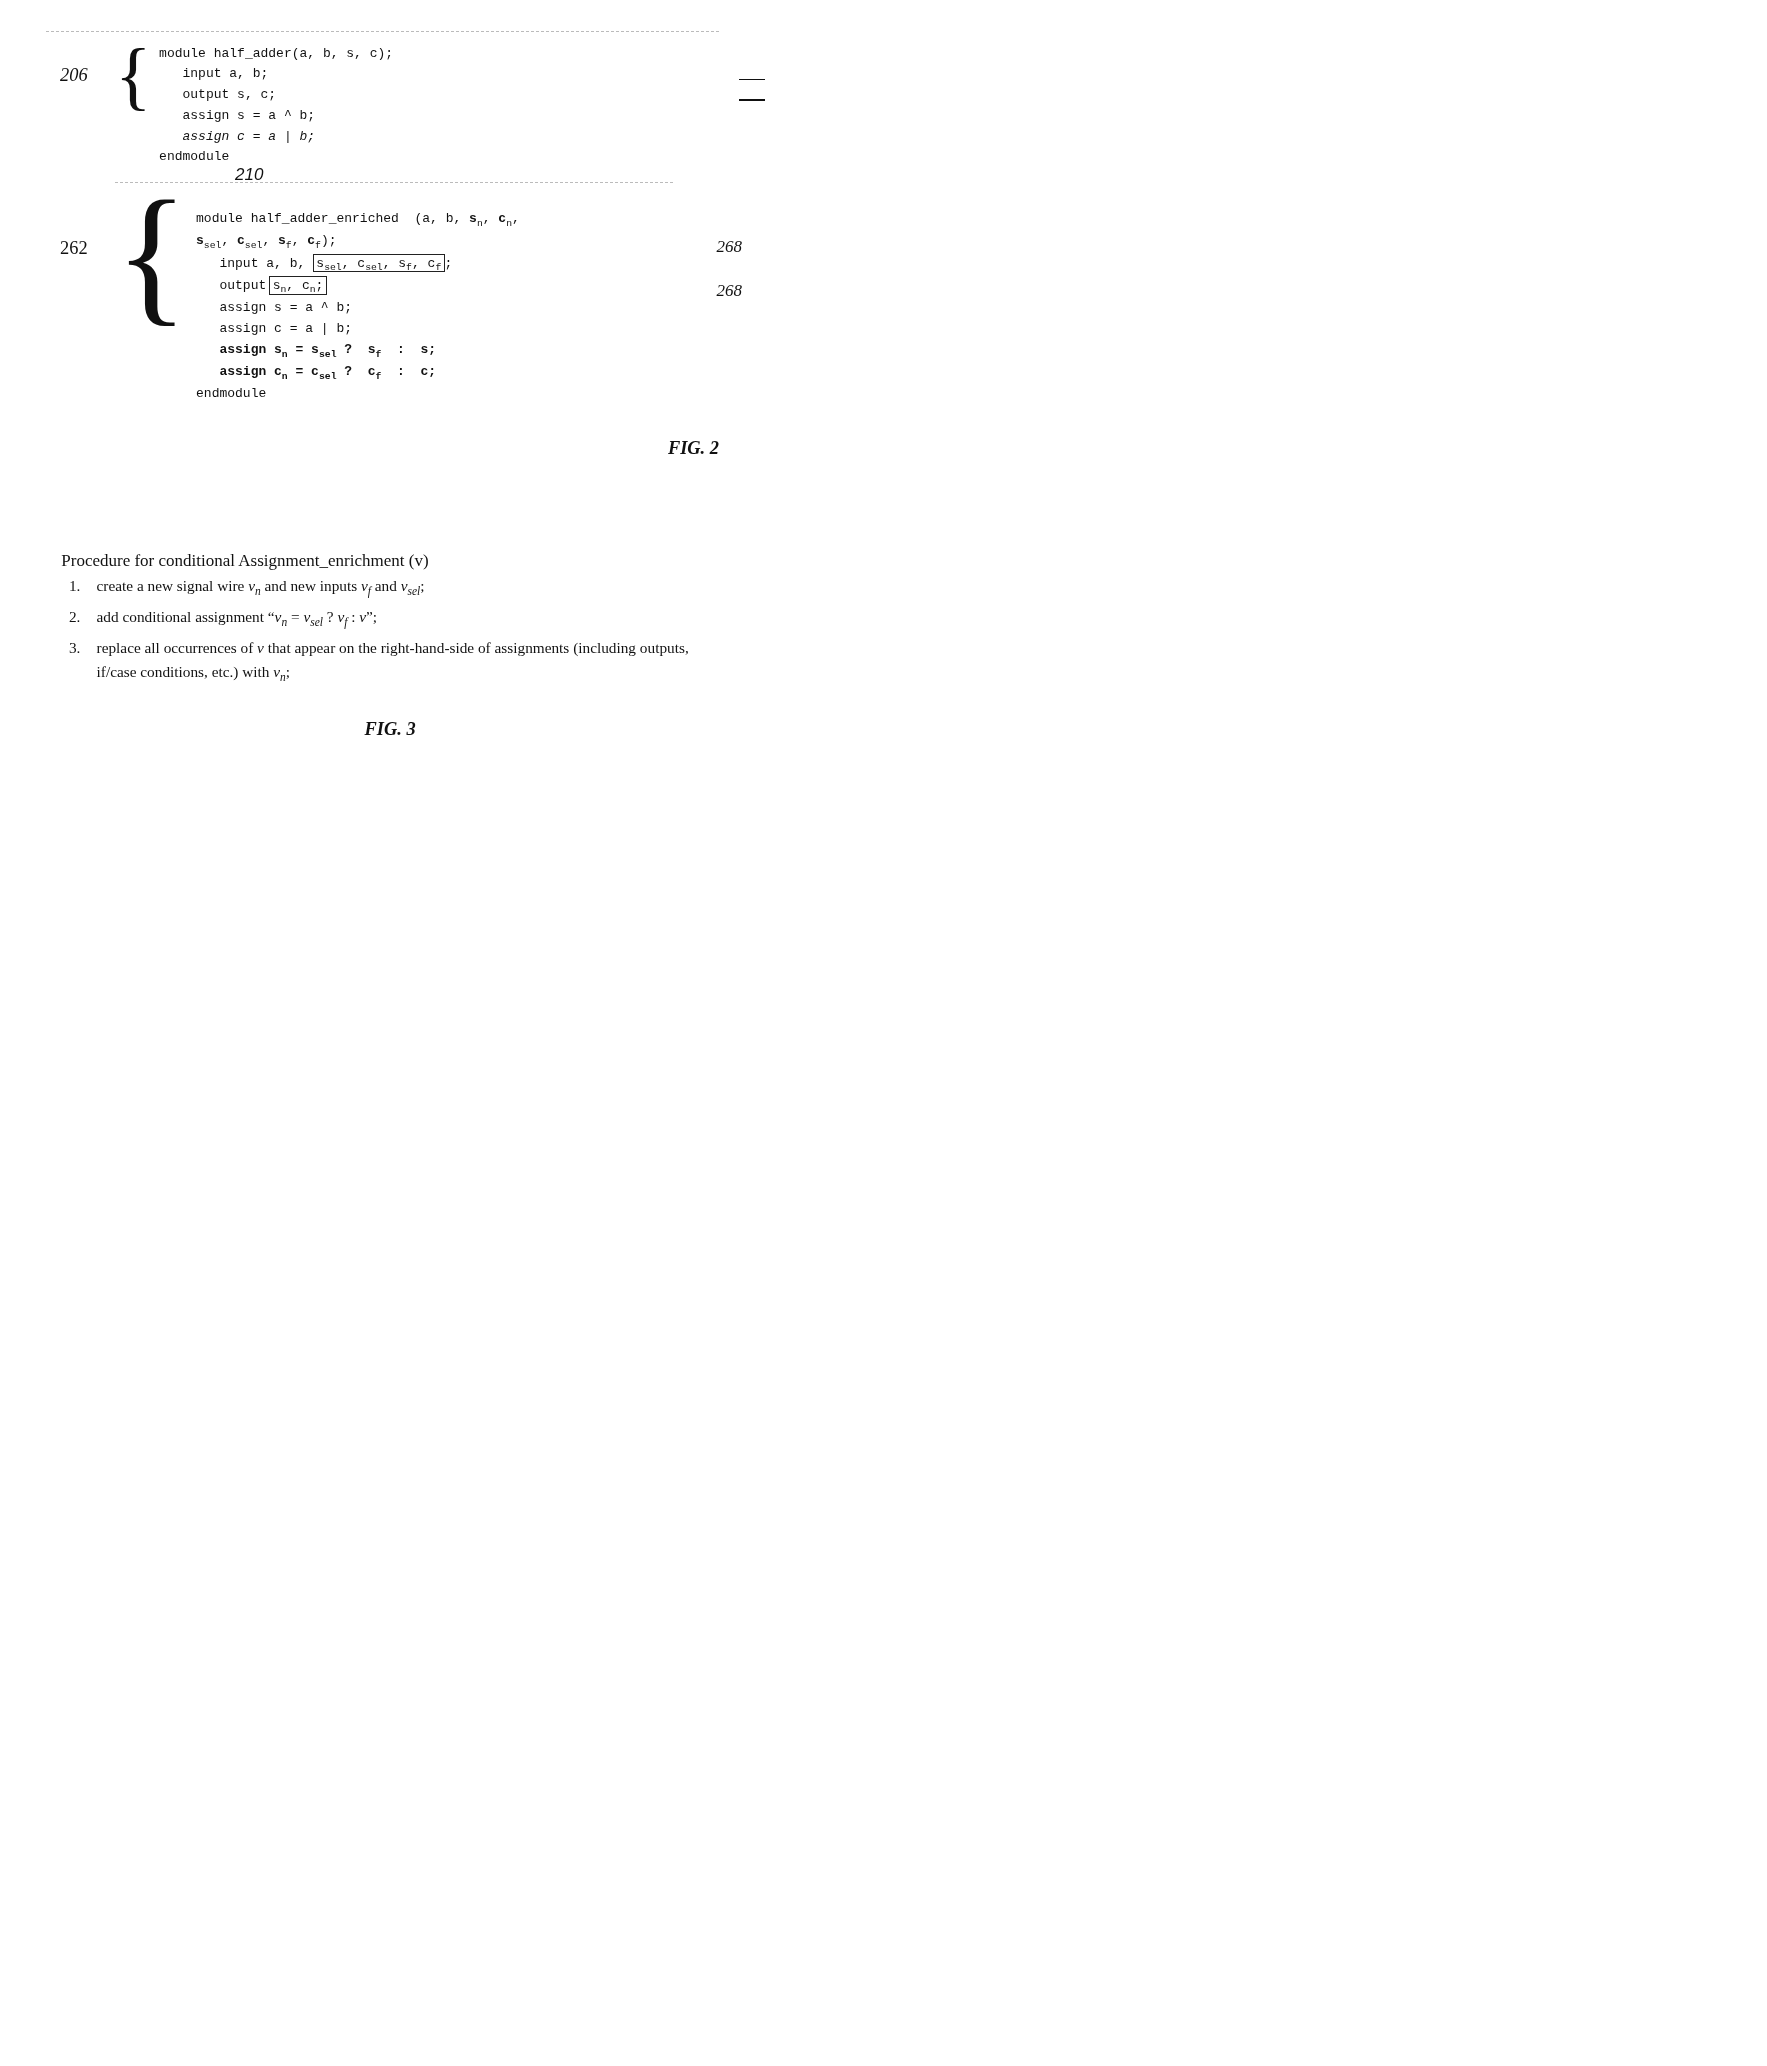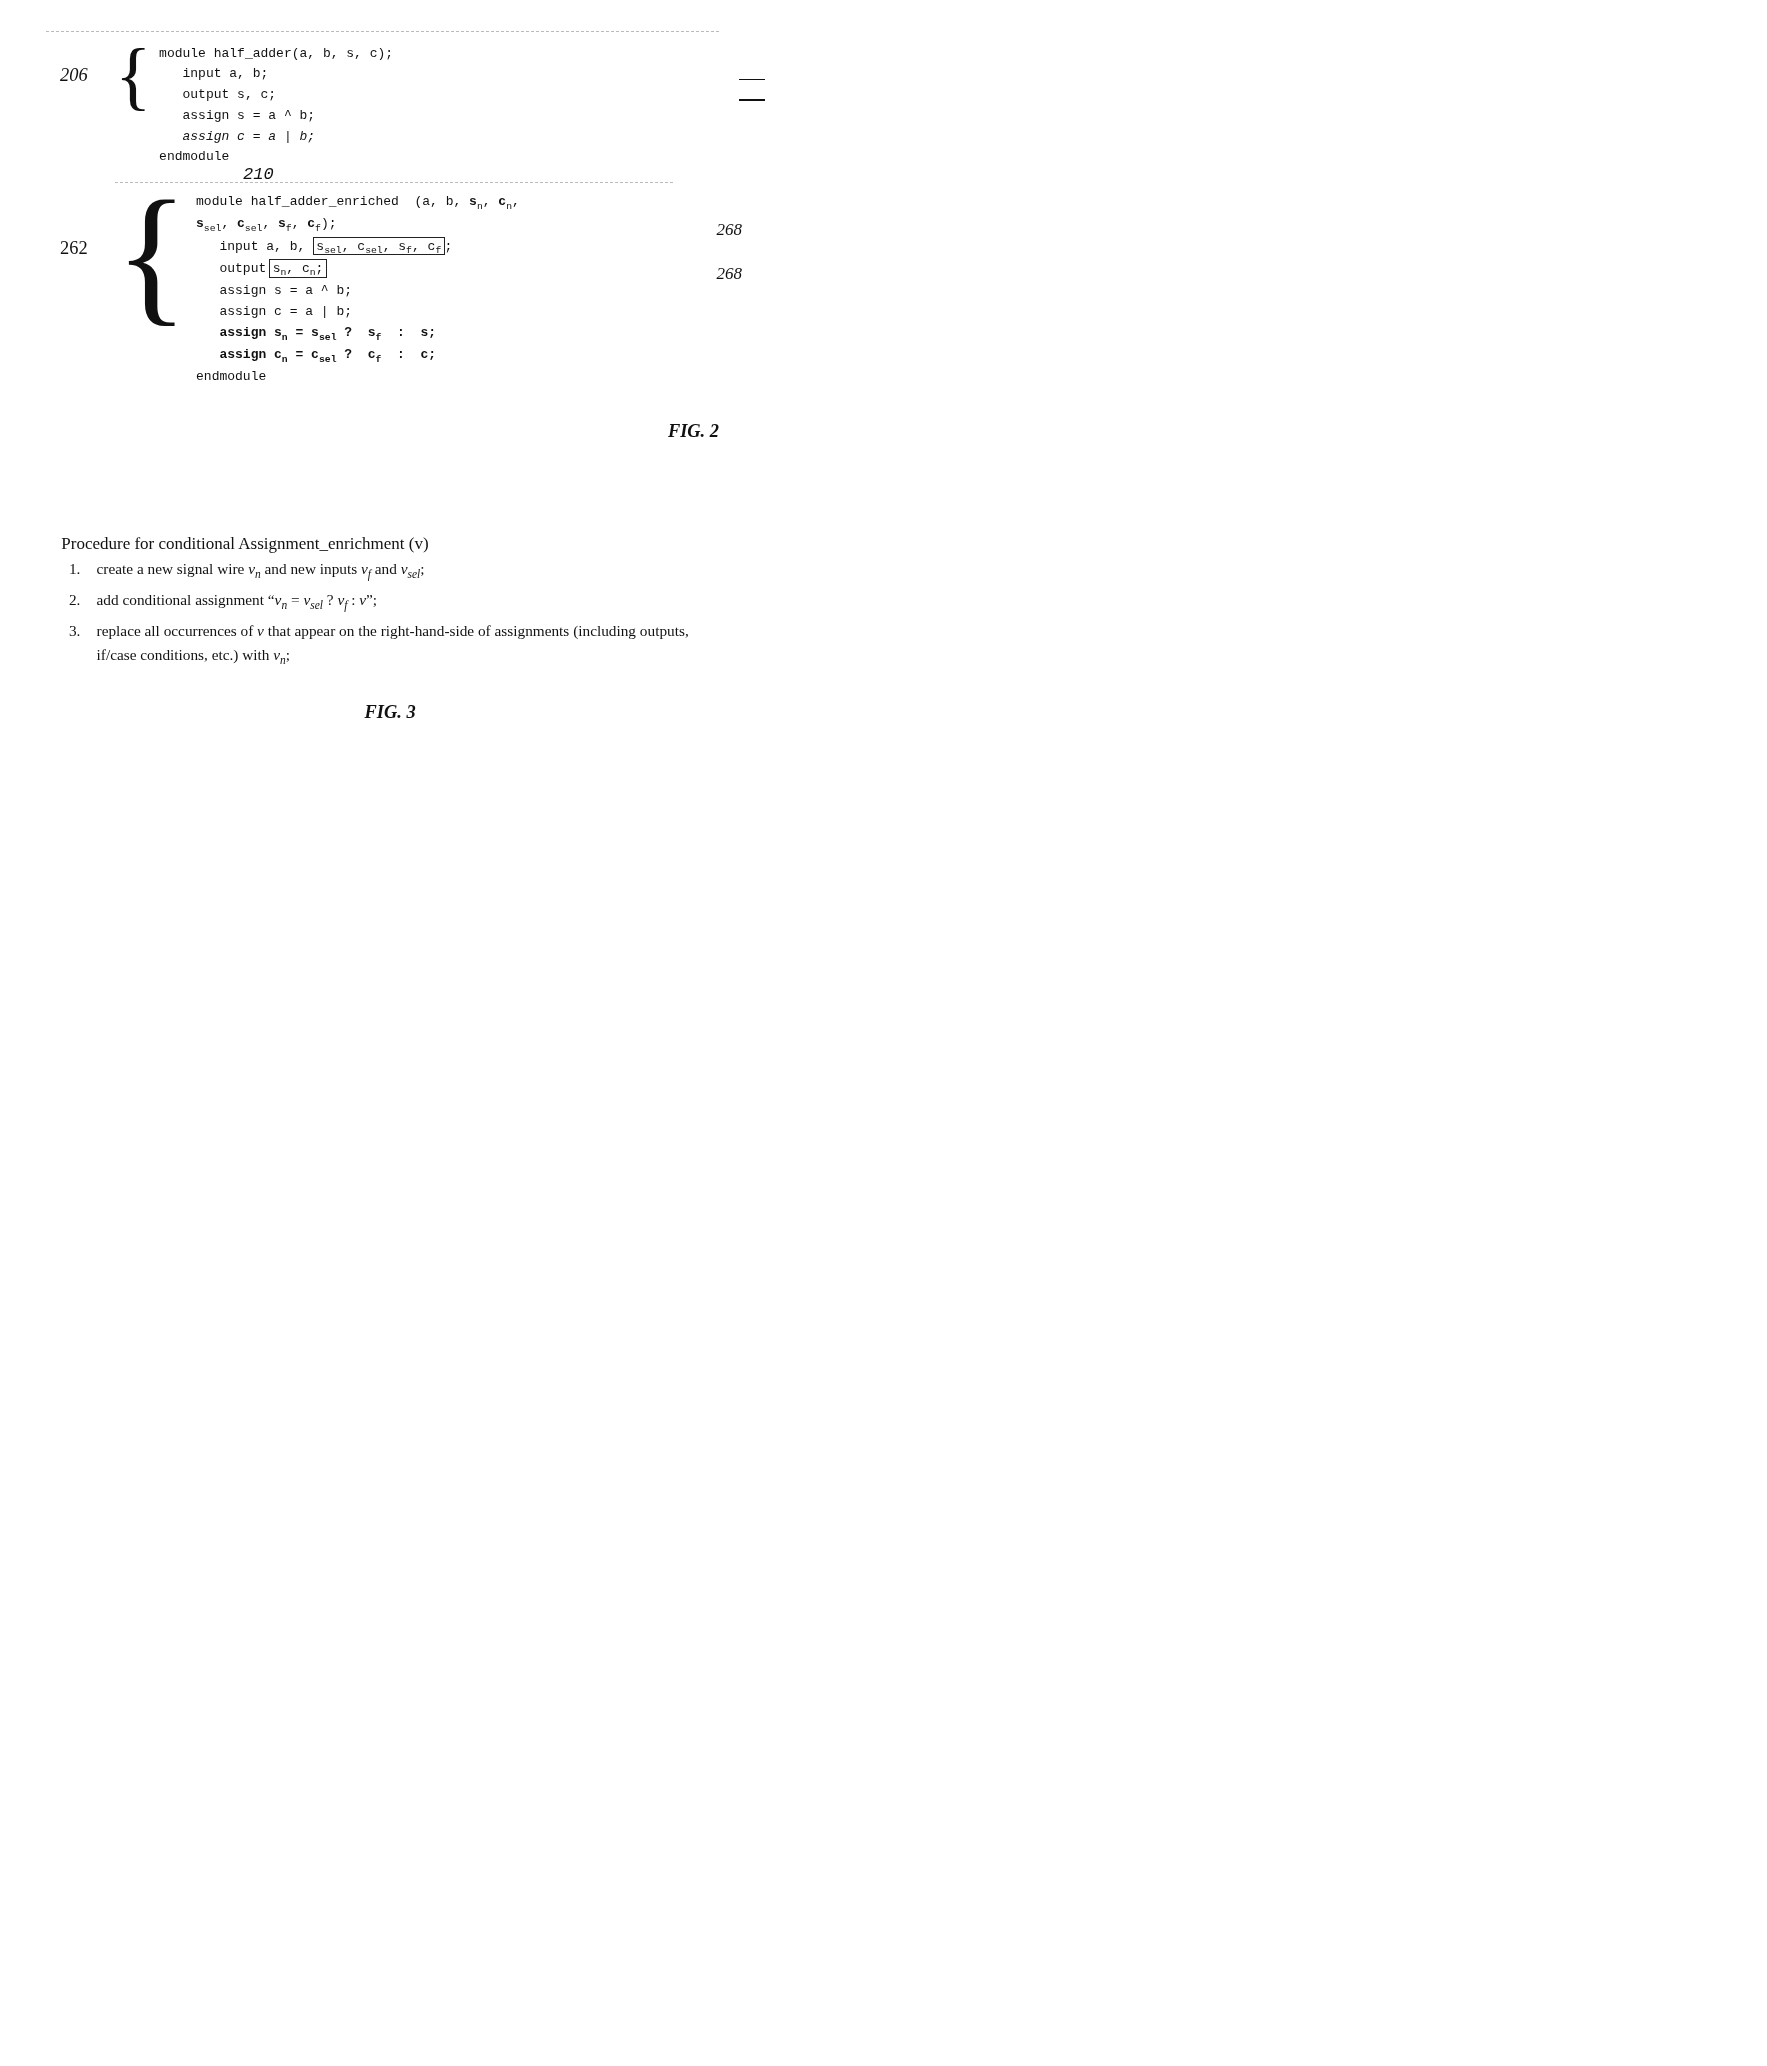--- a/index.html
+++ b/index.html
@@ -65,34 +65,34 @@
             &nbsp;&nbsp;&nbsp;output s, c;
             <span style="position: absolute; right: -122px; top: 1.5px; display: flex; align-items: center; font-family: 'Times New Roman', serif; font-style: italic; font-size: 17px; color: #111;">
               <span style="display: inline-block; width: 27.5px; height: 1.5px; background: #111; margin-right: 3.1px;"></span>
               <span>206</span>
             </span>
           </div>
           <div>&nbsp;&nbsp;&nbsp;assign s = a ^ b;</div>
           <div style="font-style: italic;">&nbsp;&nbsp;&nbsp;assign c = a | b;</div>
           <div style="position: relative;">
             endmodule
-            <span style="position: absolute; left: 84px; top: 13.8px; font-family: Liberation Mono, monospace; font-style: italic; font-size: 17px;">210</span>
+            <span style="position: absolute; left: 76px; top: 13.8px; font-family: Liberation Sans, sans-serif; font-style: italic; font-size: 17px;">210</span>
           </div>
         </div>
       </div>
 
       <hr style="border: none; border-top: 0.8px dashed #bbb; margin: 0 0 9.2px 0;">
 
       <div style="position: relative; display: flex; align-items: flex-start;">
 
         <div style="position: absolute; left: -55px; top: 46px; font-size: 18.4px;">262</div>
 
         <div style="font-size: 153px; line-height: 0.95; margin-right: 7.6px; font-weight: 100; margin-top: -10.7px;">{</div>
 
-        <div style="font-family: 'Courier New', monospace; font-size: 13px; line-height: 1.6; position: relative; flex: 1;">
+        <div style="font-family: 'Courier New', monospace; font-size: 13px; line-height: 1.6; position: relative; flex: 1; margin-top: 17px;">
           <div>module half_adder_enriched&nbsp;&nbsp;(a, b, <strong>s</strong><sub>n</sub>, <strong>c</strong><sub>n</sub>,</div>
           <div style="position: relative;">
             <strong>s</strong><sub>sel</sub>, <strong>c</strong><sub>sel</sub>, <strong>s</strong><sub>f</sub>, <strong>c</strong><sub>f</sub>);
             
             <span style="position: absolute; right: -69px; top: 1.5px; font-family: 'Times New Roman', serif; font-style: italic; font-size: 17px;">268</span>
           </div>
           <div style="position: relative;">
             &nbsp;&nbsp;&nbsp;input a, b,&nbsp;<span style="border: 1.5px solid #222; padding: 0.8px 2.3px;">s<sub>sel</sub>, c<sub>sel</sub>, s<sub>f</sub>, c<sub>f</sub></span>;
           </div>
           <div style="position: relative;">

